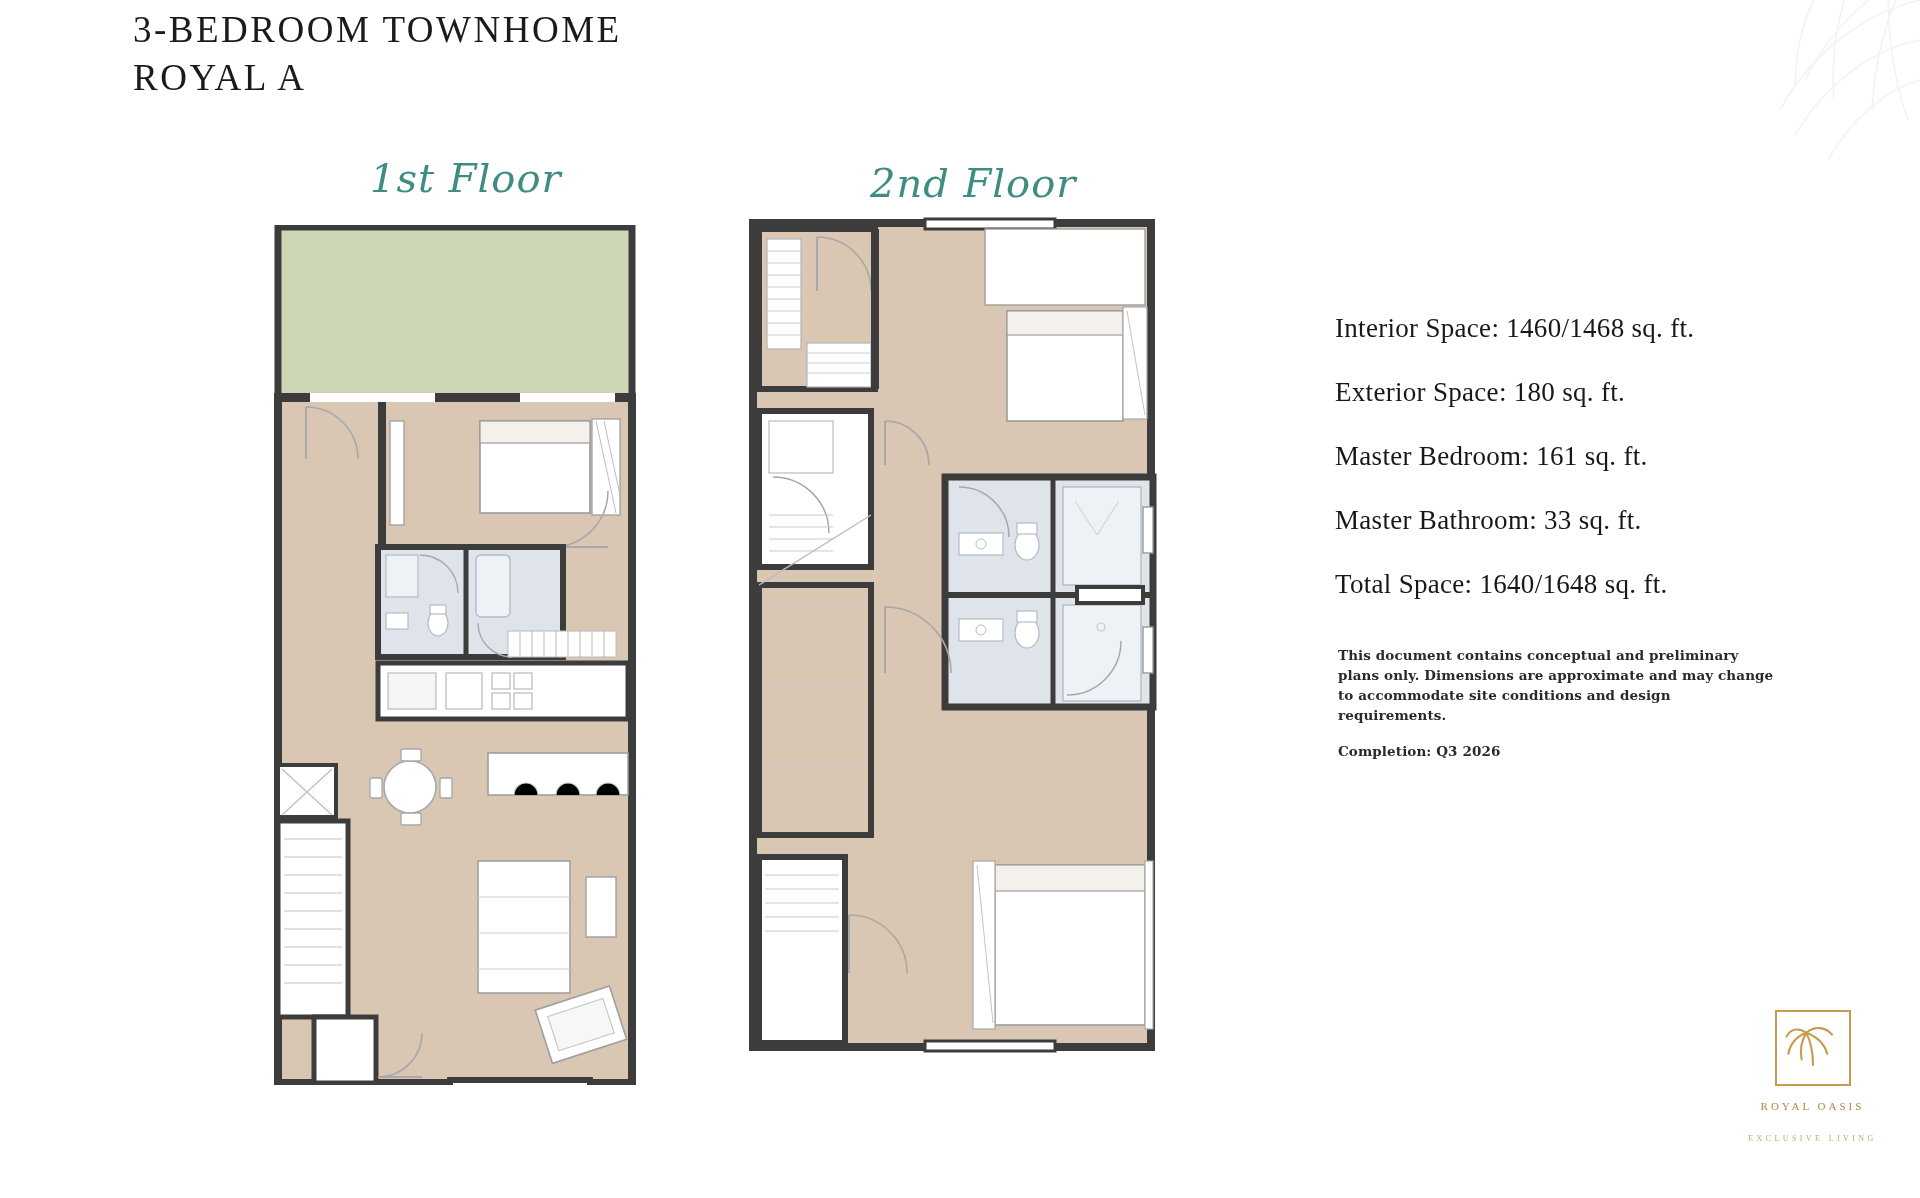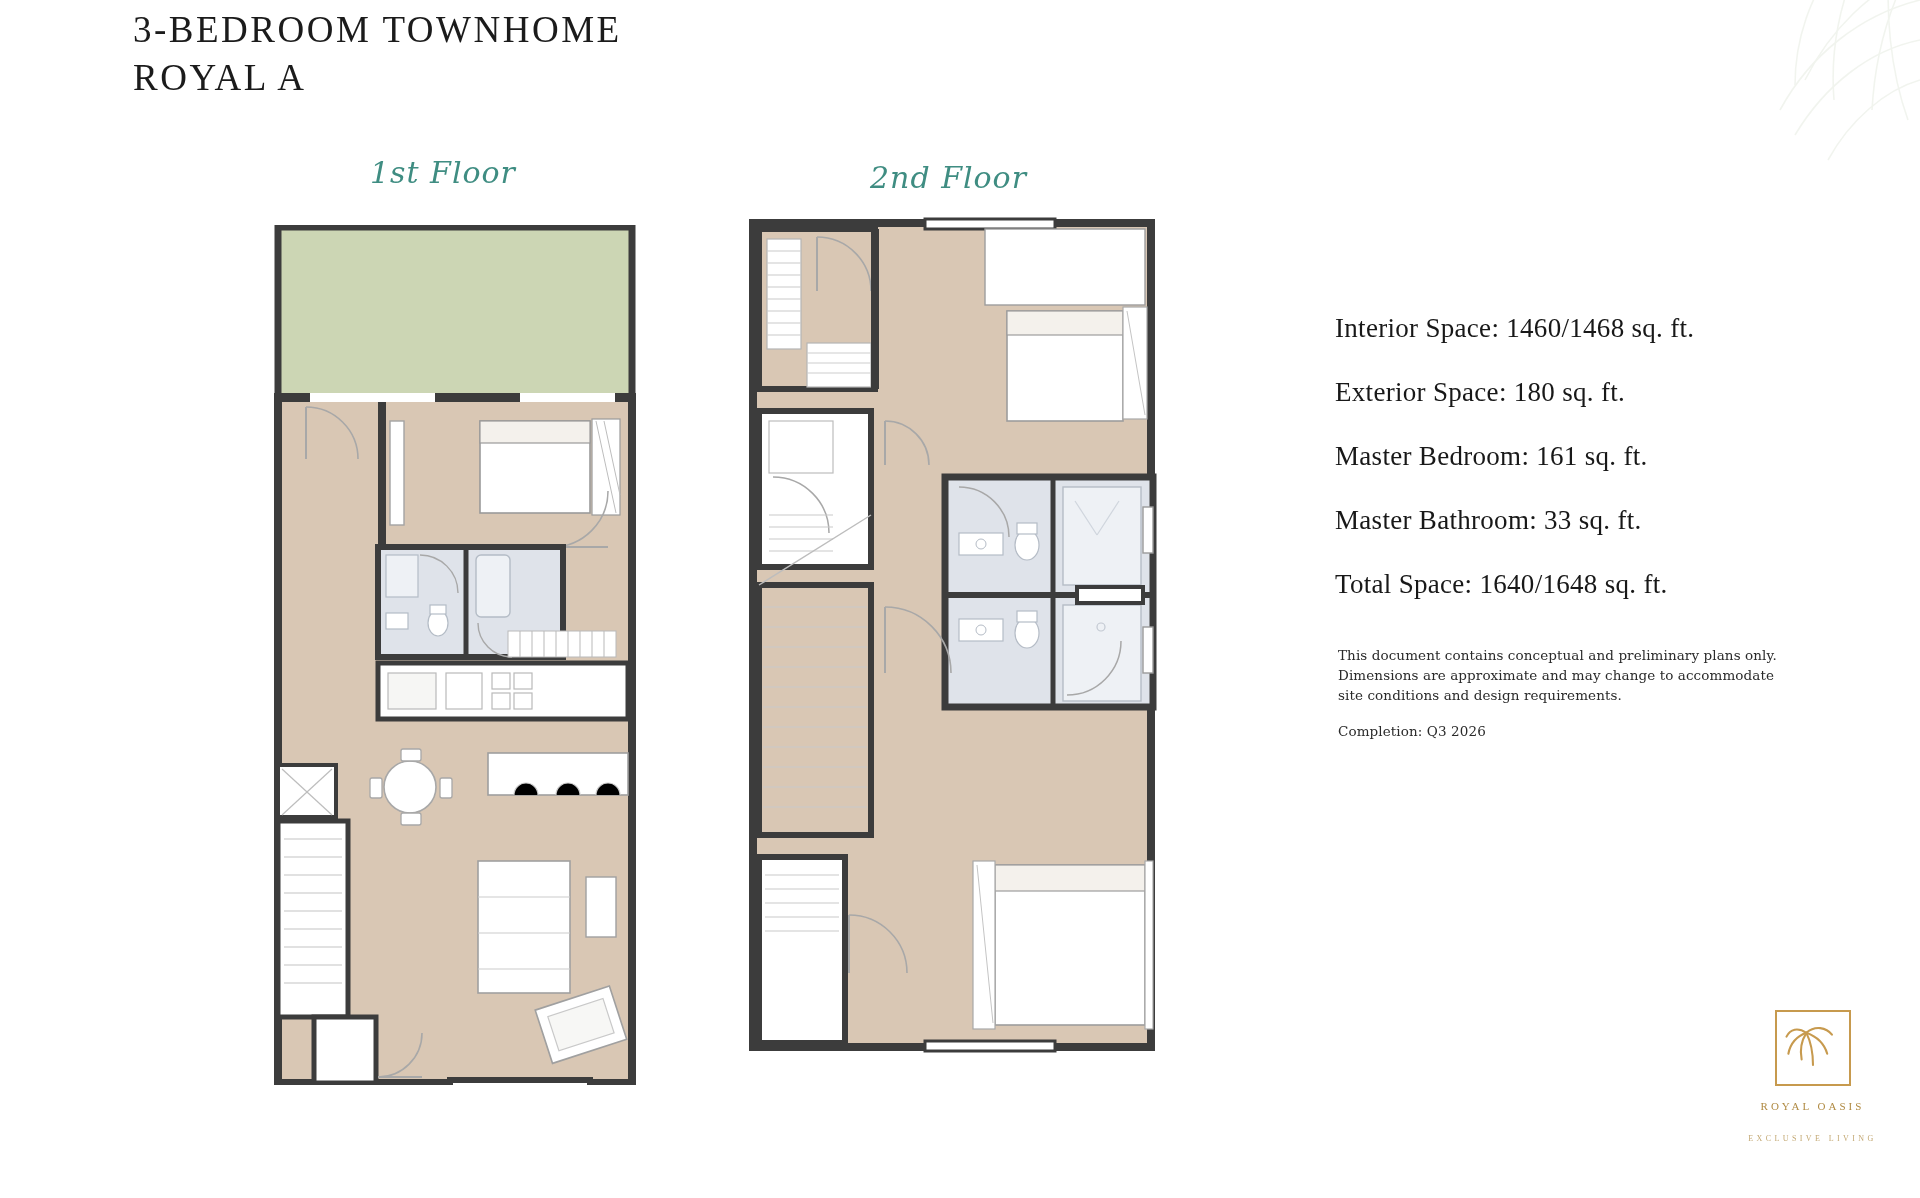--- a/index.html
+++ b/index.html
@@ -23,21 +23,21 @@
     line-height:48px;
     font-weight:400;
     font-family:"Liberation Serif", serif;
   }
 
   
   .floor-label{
     position:absolute;
     font-family:"DejaVu Serif", serif;
     font-style:italic;
-    font-size:30px;
+    font-size:40px;
     color:#3f8d82;
     letter-spacing:1px;
   }
   #floor-label-1{left:370px;top:155px;}
   #floor-label-2{left:870px;top:160px;}
 
   
   .plan{position:absolute;}
   #plan-1{left:270px;top:225px;width:370px;height:860px;}
   #plan-2{left:745px;top:215px;width:415px;height:840px;}
@@ -59,20 +59,21 @@
   .disclaimer{
     position:absolute;left:1338px;top:645px;width:445px;
     color:#2a2a2a;
     font-family:"DejaVu Serif", serif;
   }
   .disc-p{
     font-size:13.5px;
     line-height:20px;
     margin:0 0 16px 0;
     letter-spacing:.1px;
+    font-weight:bold;
   }
 
   
   .logo{
     position:absolute;left:1745px;top:1010px;width:135px;height:160px;
     text-align:center;
   }
   .logo-mark{
     width:76px;height:76px;margin:0 auto;
     border:2px solid #c79a4e;

